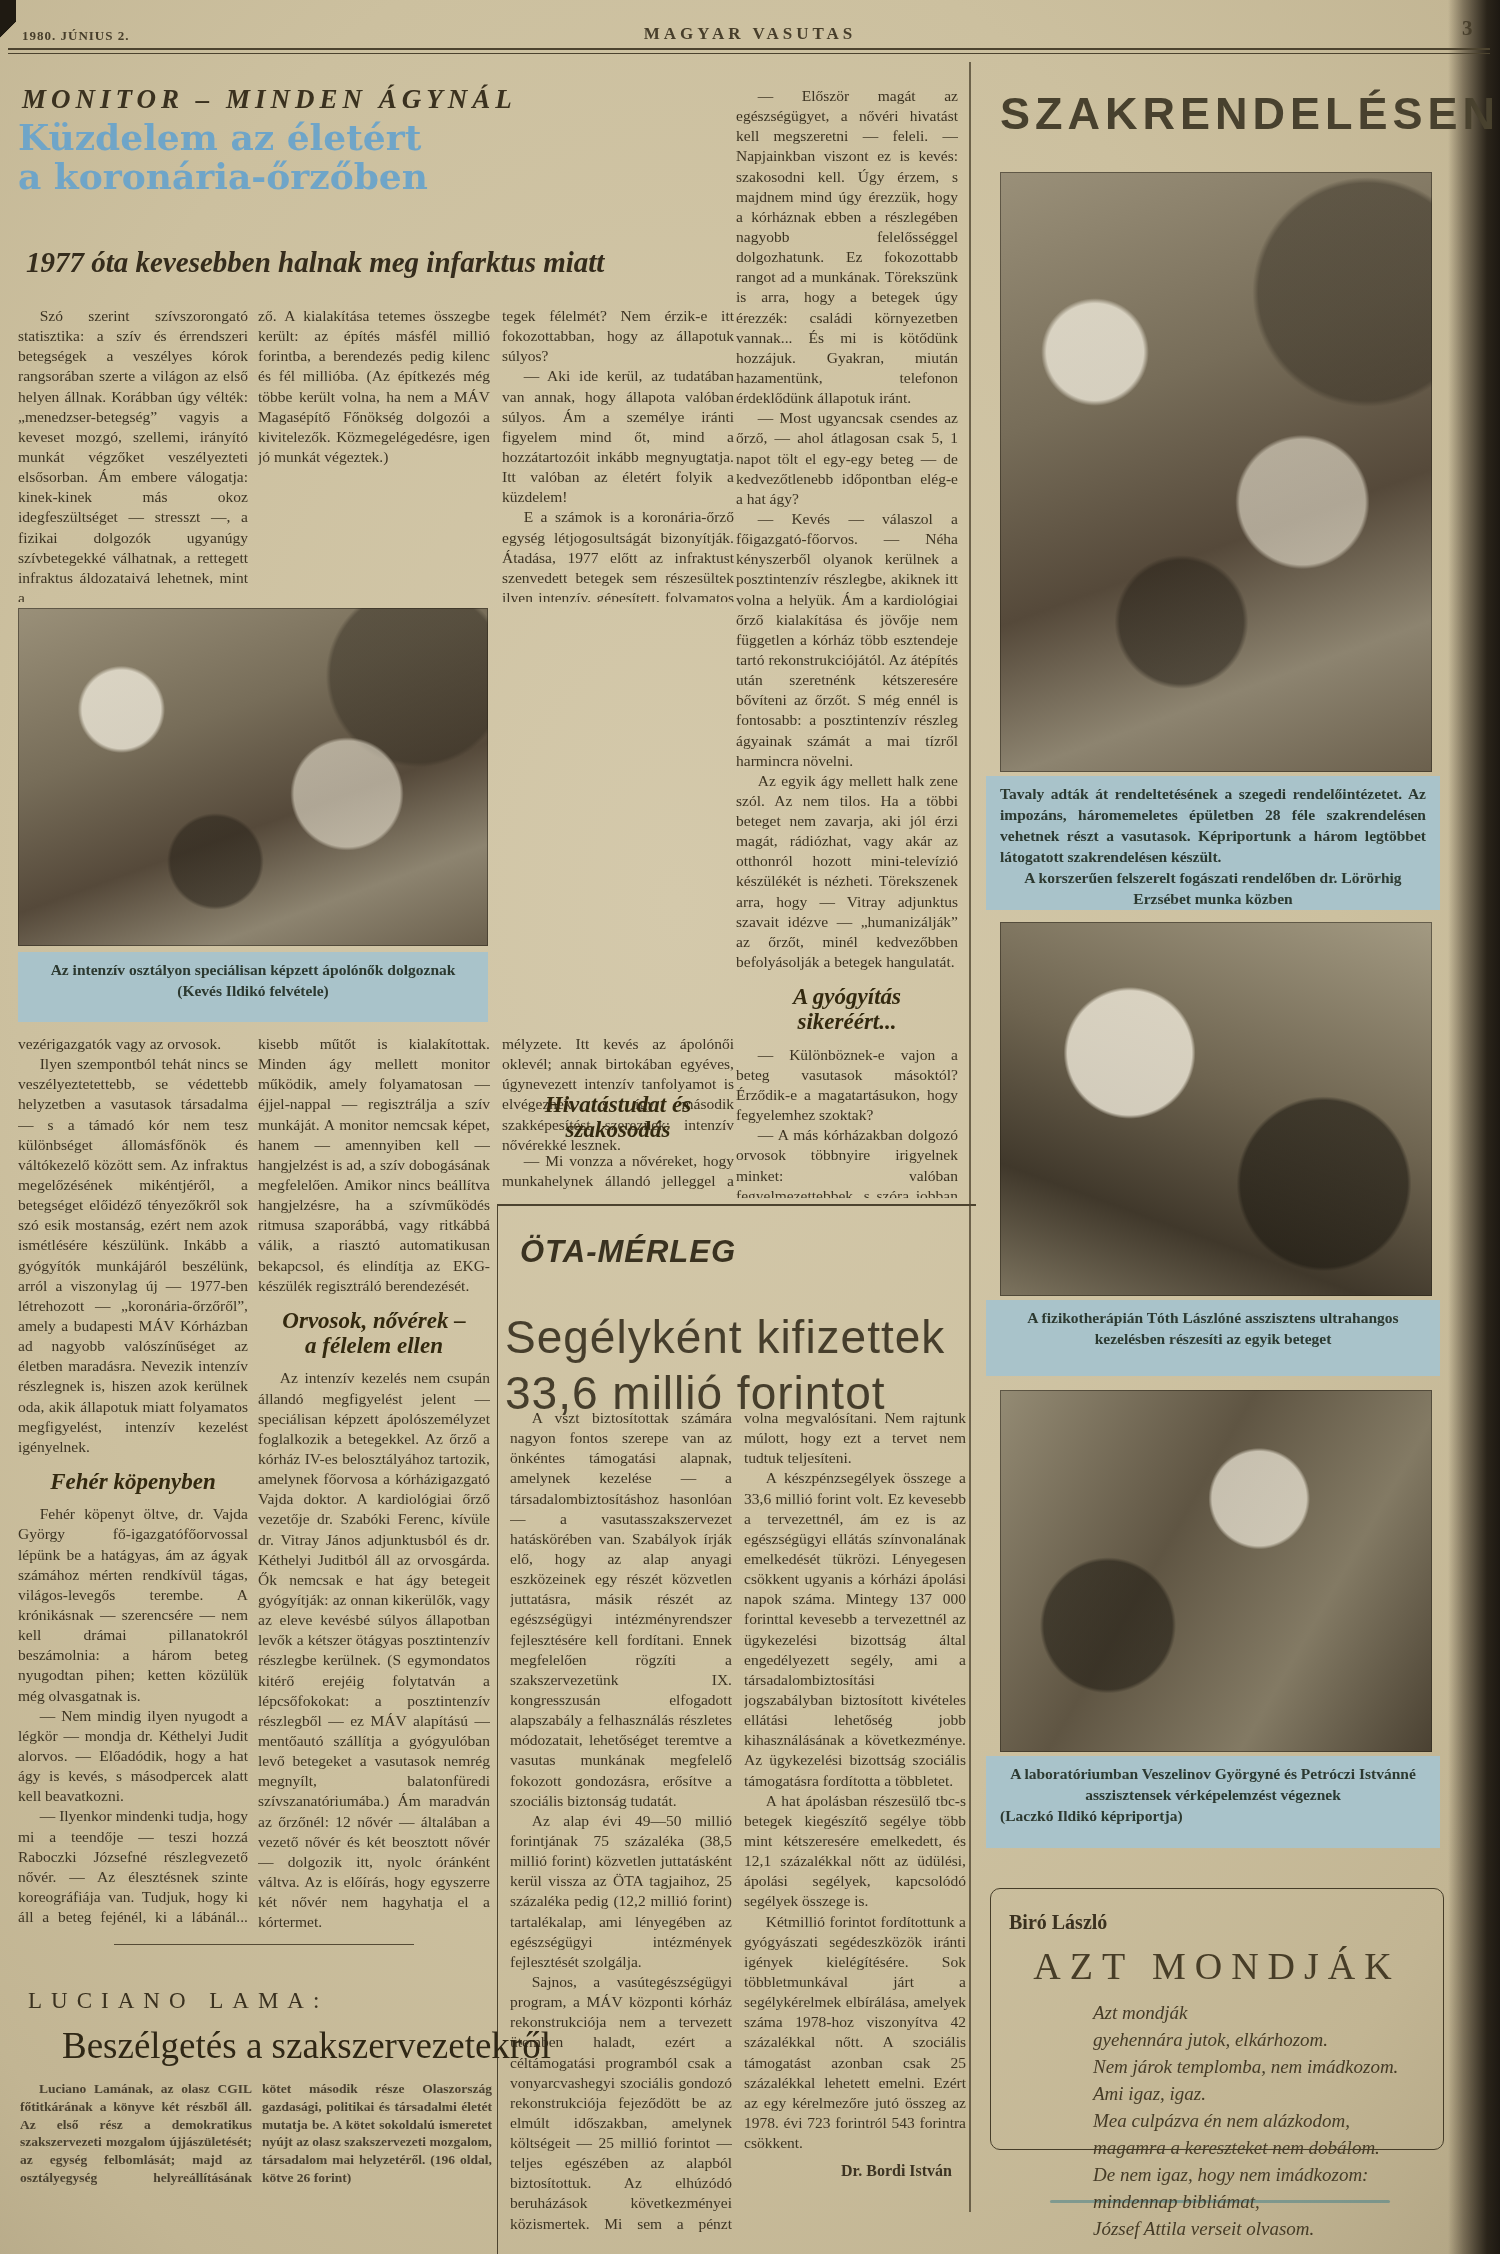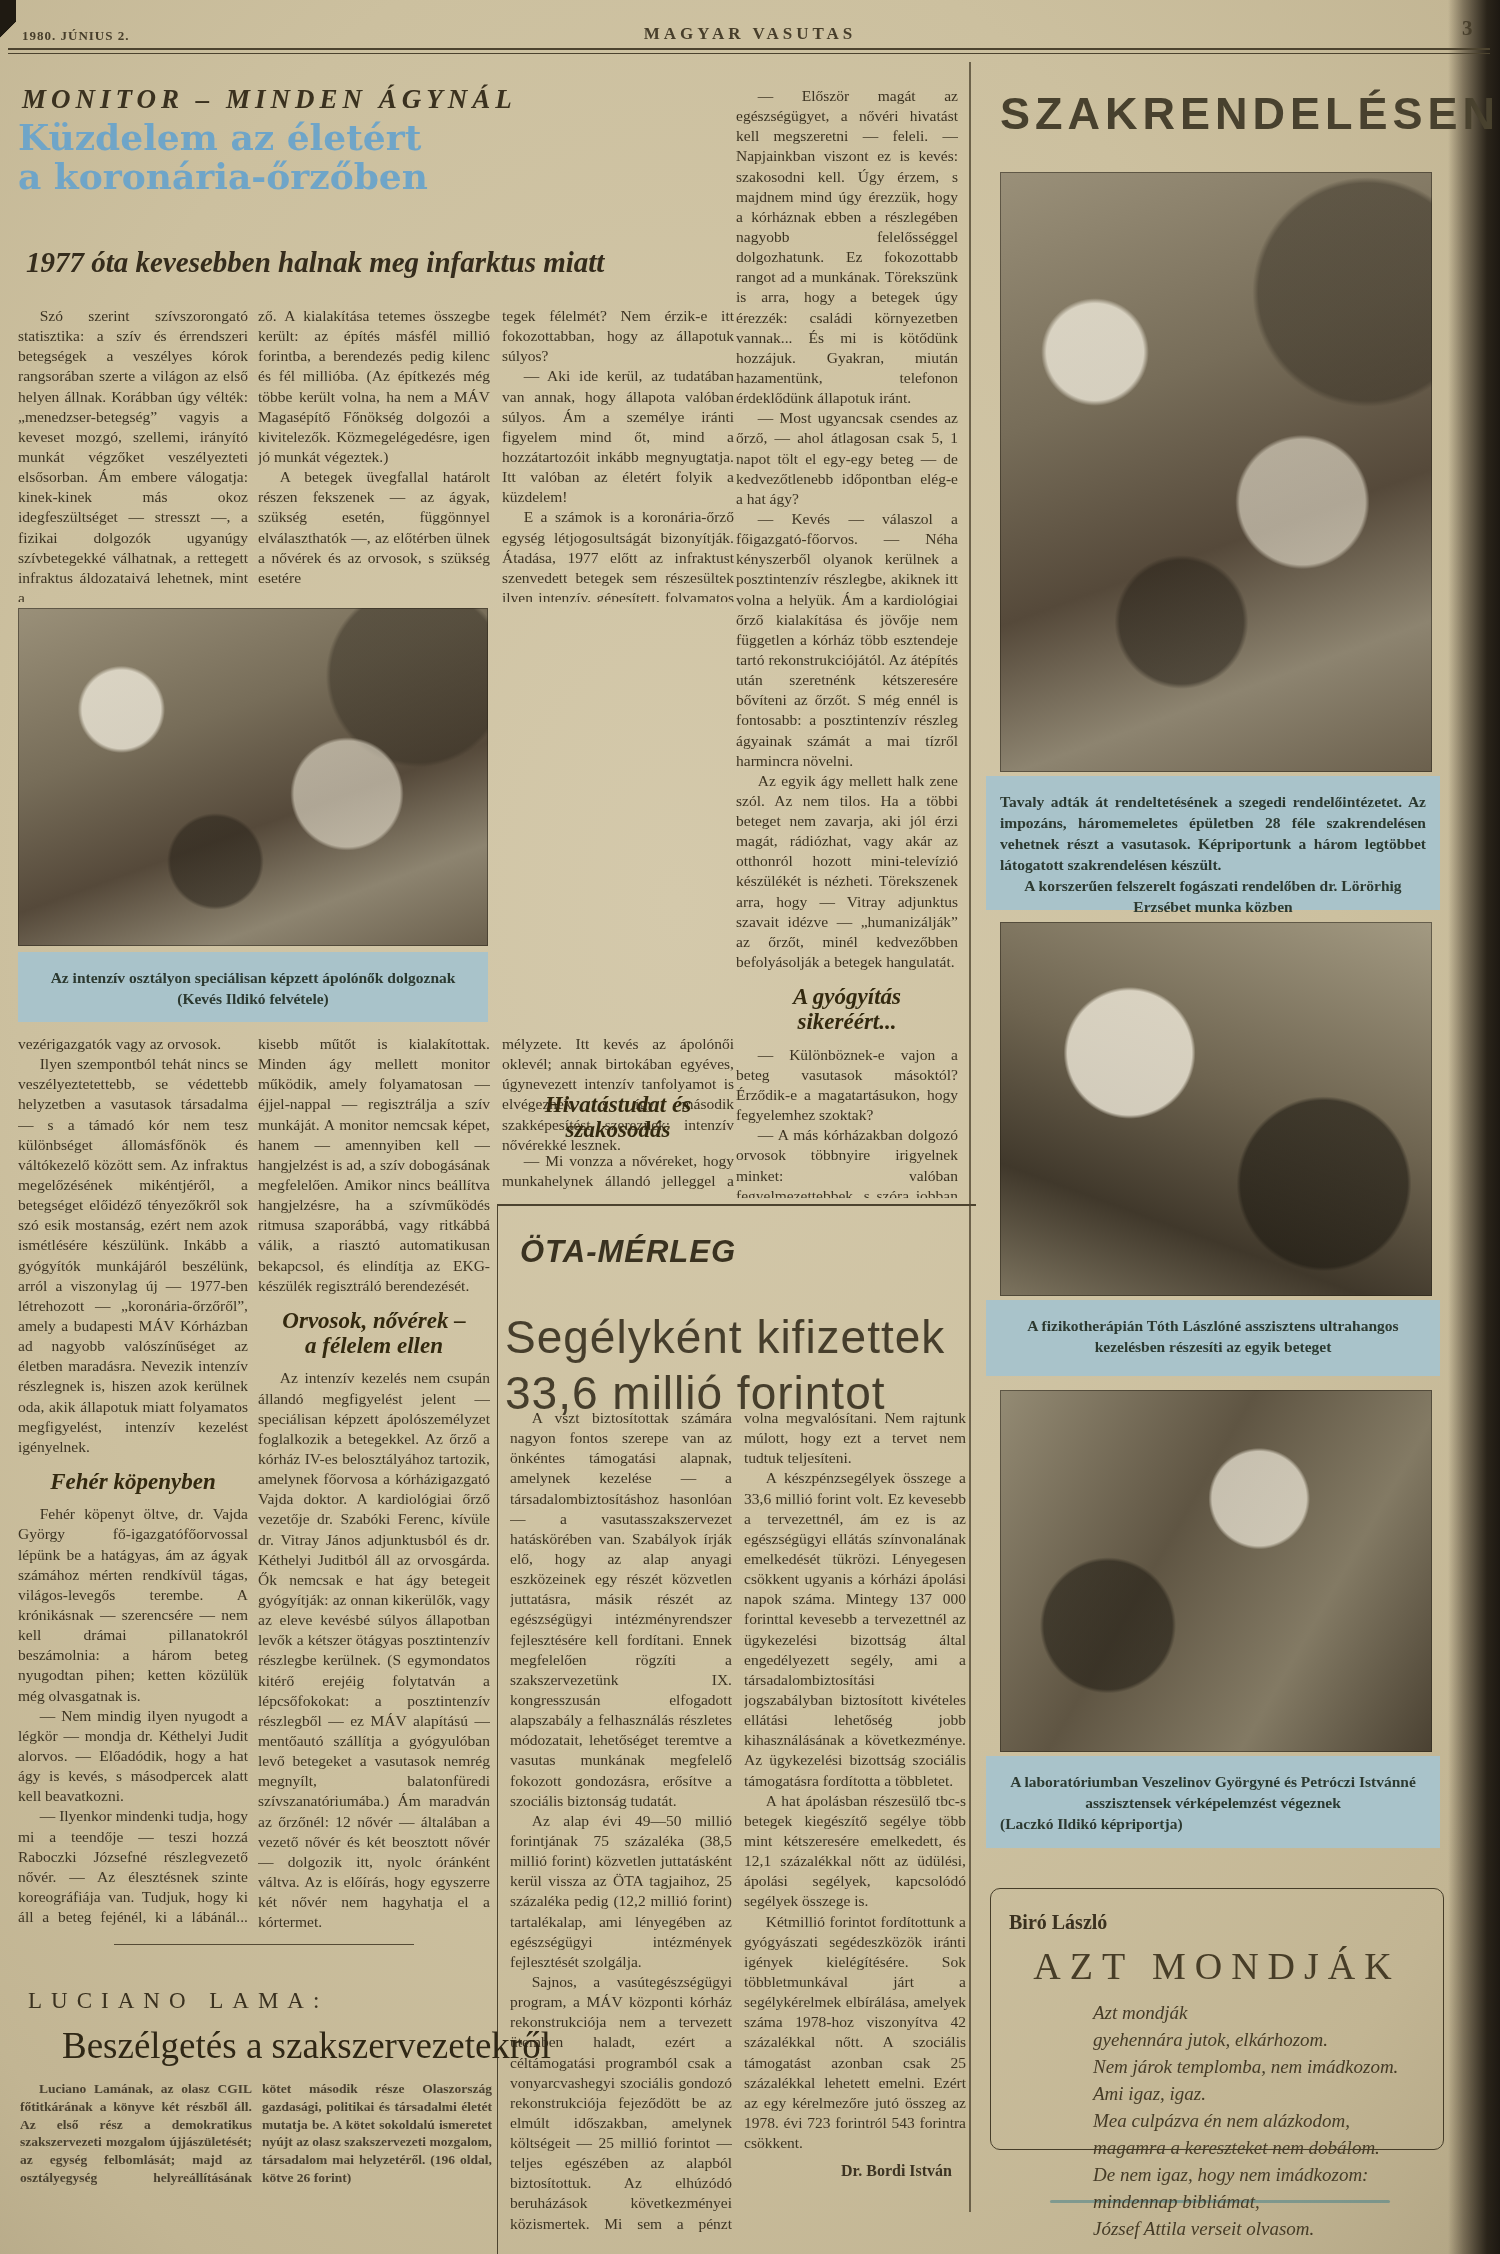--- a/index.html
+++ b/index.html
@@ -37,21 +37,21 @@
       radial-gradient(circle at 30% 35%, rgba(240,234,218,.8) 0 16%, transparent 17%),
       radial-gradient(circle at 75% 70%, rgba(30,26,18,.6) 0 20%, transparent 21%),
       linear-gradient(200deg,#a39a82 0%,#6e6450 45%,#40382b 75%,#7d745f 100%);
       box-shadow:inset 0 0 0 1px rgba(40,33,22,.5);}
   .photo3{background:
       radial-gradient(circle at 60% 30%, rgba(242,236,220,.7) 0 13%, transparent 14%),
       radial-gradient(circle at 25% 65%, rgba(28,24,16,.55) 0 16%, transparent 17%),
       linear-gradient(120deg,#948b74 0%,#5f5543 40%,#837a64 70%,#4a4132 100%);
       box-shadow:inset 0 0 0 1px rgba(40,33,22,.5);}
   
-  .capbox{background:#a9c3ca;color:#2c3930;padding:16px 14px;box-sizing:border-box;}
+  .capbox{background:#a9c3ca;color:#2c3930;padding:8px 14px;box-sizing:border-box;}
   .capbox p{margin:0;font-weight:bold;font-size:15.5px;line-height:1.35;text-align:justify;}
   .capbox p.center{text-align:center;}
   
   .otabox{border-top:2px solid #4c432f;border-left:1.5px solid #4c432f;}
   .kicker-ota{font-family:"Liberation Sans",sans-serif;font-weight:bold;font-style:italic;
               font-size:31px;letter-spacing:1px;color:#3a3220;}
   .headline-ota{font-family:"Liberation Sans",sans-serif;font-size:46px;line-height:1.22;
                 color:#463e2c;text-align:left;letter-spacing:1px;margin-top:21px;}
   
   .szak-title{font-family:"Liberation Sans",sans-serif;font-weight:bold;font-size:45px;
@@ -94,21 +94,20 @@
   <div class="abs subhead1" data-bind="article1.subhead" style="left:26px;top:246px;">1977 óta kevesebben halnak meg infarktus miatt</div>
 
   <div class="abs tcol" style="left:18px;top:306px;width:230px;height:296px;">
     <div data-bind-list="article1.colA_top">
         <div>Szó szerint szívszorongató statisztika: a szív és érrendszeri betegségek a veszélyes kórok rangsorában szerte a világon az első helyen állnak. Korábban úgy vélték: „menedzser-betegség” vagyis a keveset mozgó, szellemi, irányító munkát végzőket veszélyezteti elsősorban. Ám embere válogatja: kinek-kinek más okoz idegfeszültséget — stresszt —, a fizikai dolgozók ugyanúgy szívbetegekké válhatnak, a rettegett infraktus áldozataivá lehetnek, mint a</div>
       </div>
   </div>
   <div class="abs tcol" style="left:258px;top:306px;width:232px;height:296px;">
     <div class="cont" data-bind-list="article1.colB_top">
         <div>ző. A kialakítása tetemes összegbe került: az építés másfél millió forintba, a berendezés pedig kilenc és fél millióba. (Az építkezés még többe került volna, ha nem a MÁV Magasépítő Főnökség dolgozói a kivitelezők. Közmegelégedésre, igen jó munkát végeztek.)</div>
-        <div>A betegek üvegfallal határolt részen fekszenek — az ágyak, szükség esetén, függönnyel elválaszthatók —, az előtérben ülnek a nővérek és az orvosok, s szükség esetére</div>
       </div>
   </div>
   <div class="abs tcol" style="left:502px;top:306px;width:232px;height:296px;">
     <div class="cont" data-bind-list="article1.colC_top">
         <div>tegek félelmét? Nem érzik-e itt fokozottabban, hogy az állapotuk súlyos?</div>
         <div>— Aki ide kerül, az tudatában van annak, hogy állapota valóban súlyos. Ám a személye iránti figyelem mind őt, mind a hozzátartozóit inkább megnyugtatja. Itt valóban az életért folyik a küzdelem!</div>
         <div>E a számok is a koronária-őrző egység létjogosultságát bizonyítják. Átadása, 1977 előtt az infraktust szenvedett betegek sem részesültek ilyen intenzív, gépesített, folyamatos megfigyelésben. Nos, addig az infraktussal beszállított betegek 26 százaléka halt meg, jelenleg csupán 17 százalékuk. További mérhető eredmény: az infraktus szövődményei, éppen a folyamatos megfigyelés eredményeként, lényegesen csökkentek — illetve már a korai szakaszban felismerhetők és elháríthatók.</div>
       </div>
   </div>
 

